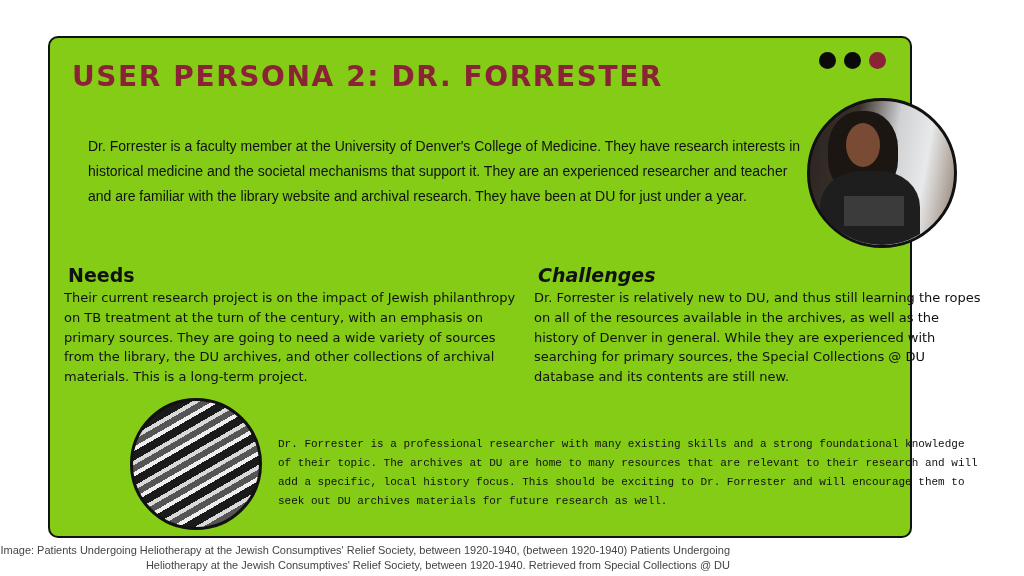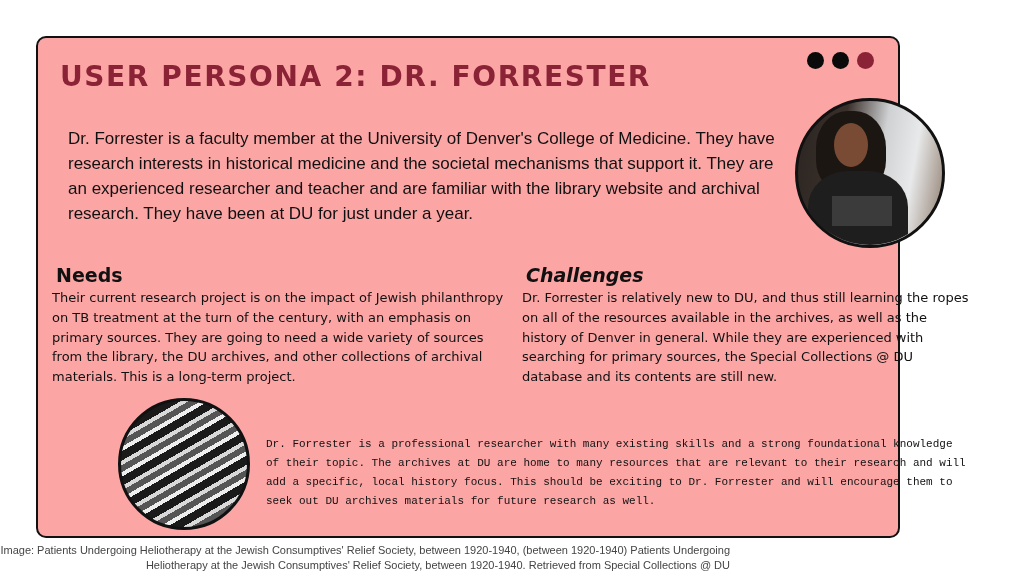--- a/index.html
+++ b/index.html
@@ -1,34 +1,34 @@
 <!DOCTYPE html>
 <html><head>
   <meta charset="utf-8">
   <style>
     html, body { margin:0; padding:0; }
     body {
       width:1024px; height:576px; background:#ffffff; position:relative; overflow:hidden;
       font-family: "Liberation Sans", sans-serif; color:#111;
     }
     .card {
-      position:absolute; left:36px; top:36px; width:864px; height:502px;
-      background:#fca5a5; border:2.5px solid #111; border-radius:10px; box-sizing:border-box;
+      position:absolute; left:48px; top:36px; width:864px; height:502px;
+      background:#84cc16; border:2.5px solid #111; border-radius:10px; box-sizing:border-box;
     }
     .title {
       position:absolute; left:22px; top:22px; margin:0;
       font-family: "DejaVu Sans", sans-serif; font-weight:bold; font-size:28px;
       letter-spacing:1.6px; color:#8a2335;
     }
     .dots { position:absolute; right:24px; top:14px; display:flex; gap:8px; }
     .dot { width:17px; height:17px; border-radius:50%; background:#0a0a0a; }
     .dot.red { background:#8a2335; }
     .intro {
-      position:absolute; left:22px; top:80px; width:720px; margin:8px;
-      font-size:17px; line-height:25px; color:#111;
+      position:absolute; left:22px; top:80px; width:720px; margin:16px;
+      font-size:14px; line-height:25px; color:#111;
     }
     .portrait {
       position:absolute; left:757px; top:60px; width:150px; height:150px;
       border-radius:50%; border:3px solid #111; box-sizing:border-box; overflow:hidden;
       background: linear-gradient(100deg, #2a2420 0%, #3a302b 30%, #cfd1d3 55%, #e8e9ea 75%, #8c7a6a 100%);
     }
     .portrait .hair { position:absolute; left:18px; top:10px; width:70px; height:82px; border-radius:45% 45% 40% 40%; background:#1c1612; }
     .portrait .face { position:absolute; left:36px; top:22px; width:34px; height:44px; border-radius:50%; background:#7a4b34; }
     .portrait .body { position:absolute; left:10px; top:70px; width:100px; height:90px; border-radius:40% 40% 0 0; background:#1e1e1f; }
     .portrait .patch { position:absolute; left:34px; top:95px; width:60px; height:30px; background:#3b3b3c; }

